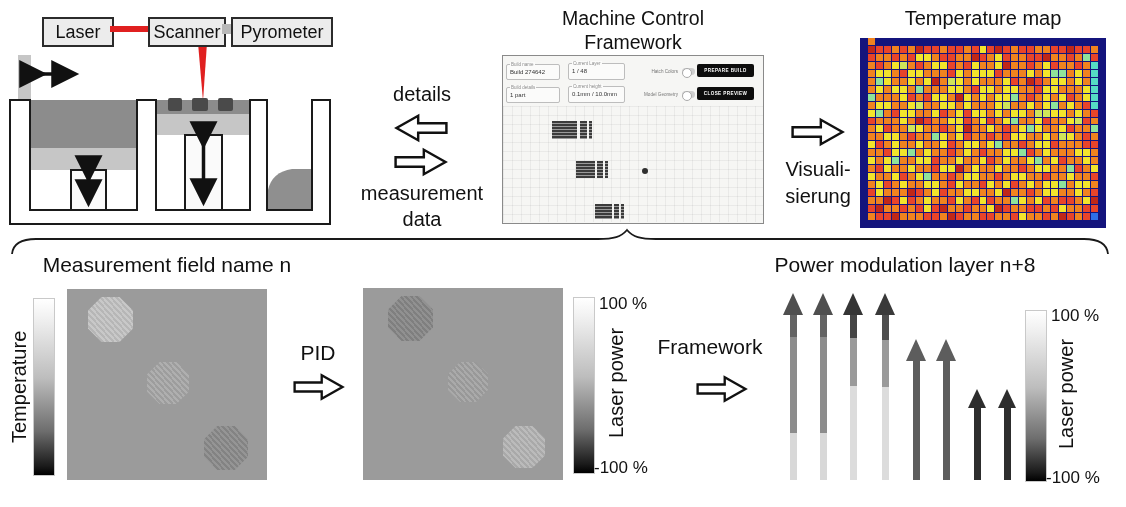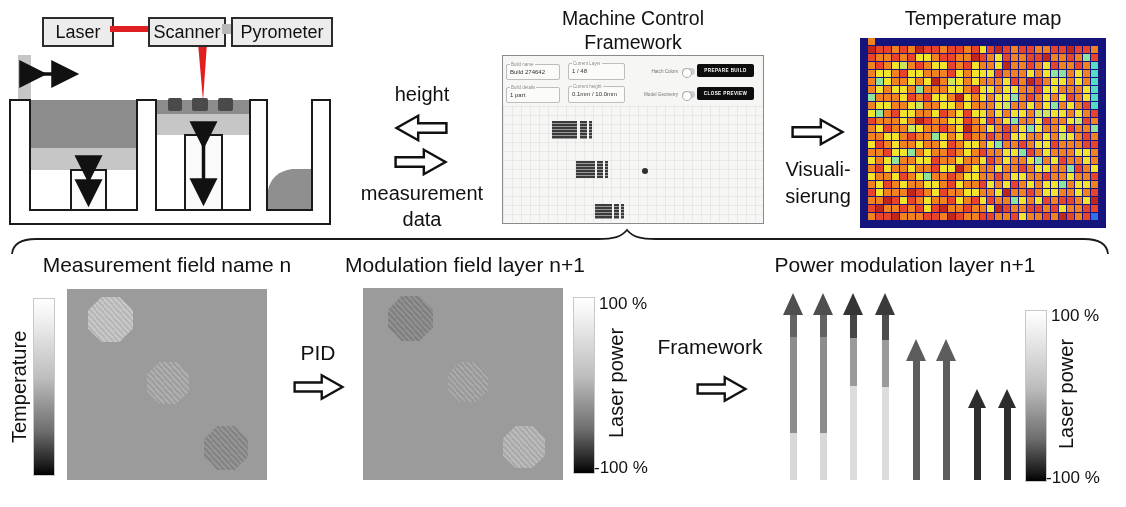--- a/index.html
+++ b/index.html
@@ -77,21 +77,21 @@
   </div>
   <div class="abs" style="left:110px;top:26px;width:38px;height:6px;background:#e02020;"></div>
   <div class="abs machine-label" style="left:148px;top:17px;width:74px;height:26px;">
     <span>Scanner</span>
   </div>
   <div class="abs" style="left:222px;top:24px;width:9px;height:10px;background:#b8b8b8;"></div>
   <div class="abs machine-label" style="left:231px;top:17px;width:98px;height:26px;">
     <span>Pyrometer</span>
   </div>
 
-  <div class="abs ctr title" style="left:370px;top:82px;width:104px;">height</div>
+  <div class="abs ctr title" style="left:370px;top:82px;width:104px;">details</div>
   <svg class="abs" style="left:388px;top:112px;width:66px;height:32px;" viewBox="0 0 62 34">
     <path d="M58 12 H28 V4 L5 17 L28 30 V22 H58 Z" fill="#fff" stroke="#111" stroke-width="2.6"></path>
   </svg>
   <svg class="abs" style="left:388px;top:146px;width:66px;height:32px;" viewBox="0 0 62 34">
     <path d="M4 12 H34 V4 L57 17 L34 30 V22 H4 Z" fill="#fff" stroke="#111" stroke-width="2.6"></path>
   </svg>
   <div class="abs ctr" style="left:535px;top:6px;width:196px;font-size:19.5px;line-height:24px;">
     <div>Machine Control</div>
     <div>Framework</div>
   </div>
@@ -911,37 +911,36 @@
     <div class="oct" style="left:21px;top:8px;width:45px;height:45px;background-color:#c4c4c4;"></div>
     <div class="oct" style="left:80px;top:73px;width:42px;height:42px;background-color:#a9a9a9;"></div>
     <div class="oct" style="left:137px;top:137px;width:44px;height:44px;background-color:#8d8d8d;"></div>
   </div>
 
   <div class="abs ctr btitle" style="left:288px;top:340px;width:60px;">PID</div>
   <svg class="abs" style="left:291px;top:370px;width:56px;height:34px;" viewBox="0 0 62 34">
     <path d="M4 12 H34 V4 L57 17 L34 30 V22 H4 Z" fill="#fff" stroke="#111" stroke-width="2.6"></path>
   </svg>
 
-  <div class="abs ctr btitle" style="left:340px;top:252px;width:250px;">Modulation field layer n+1</div>
   <div class="abs field-bg" style="left:363px;top:288px;width:200px;height:192px;">
     <div class="oct" style="left:25px;top:8px;width:45px;height:45px;background-color:#898989;"></div>
     <div class="oct" style="left:85px;top:74px;width:40px;height:40px;background-color:#a4a4a4;"></div>
     <div class="oct" style="left:140px;top:138px;width:42px;height:42px;background-color:#b6b6b6;"></div>
   </div>
   <div class="abs cbar" style="left:573px;top:297px;width:20px;height:175px;"></div>
   <div class="abs cbar-num" style="left:599px;top:294px;width:60px;">100 %</div>
   <div class="abs vlabel" style="left:602px;top:320px;width:28px;height:126px;">Laser power</div>
   <div class="abs cbar-num" style="left:594px;top:458px;width:64px;">-100 %</div>
 
   <div class="abs ctr btitle" style="left:650px;top:334px;width:120px;">Framework</div>
   <svg class="abs" style="left:694px;top:372px;width:56px;height:34px;" viewBox="0 0 62 34">
     <path d="M4 12 H34 V4 L57 17 L34 30 V22 H4 Z" fill="#fff" stroke="#111" stroke-width="2.6"></path>
   </svg>
 
-  <div class="abs ctr btitle" style="left:755px;top:252px;width:300px;">Power modulation layer n+1</div>
+  <div class="abs ctr btitle" style="left:755px;top:252px;width:300px;">Power modulation layer n+8</div>
   <div class="abs" style="left:0;top:0;width:1126px;height:507px;pointer-events:none;">
       <div style="position: absolute; left: 783px; top: 293px; width: 20px; height: 187px;">
         <div style="width: 0px; height: 0px; margin: 0px auto; border-left: 10px solid transparent; border-right: 10px solid transparent; border-bottom: 22px solid rgb(79, 79, 79);"></div>
         <div style="width: 7px; margin: 0px auto; height: 22px; background: rgb(99, 99, 99);"></div>
         <div style="width: 7px; margin: 0px auto; height: 96px; background: rgb(140, 140, 140);"></div>
         <div style="width: 7px; margin: 0px auto; height: 47px; background: rgb(216, 216, 216);"></div>
       </div>
       <div style="position: absolute; left: 813px; top: 293px; width: 20px; height: 187px;">
         <div style="width: 0px; height: 0px; margin: 0px auto; border-left: 10px solid transparent; border-right: 10px solid transparent; border-bottom: 22px solid rgb(79, 79, 79);"></div>
         <div style="width: 7px; margin: 0px auto; height: 22px; background: rgb(99, 99, 99);"></div>

